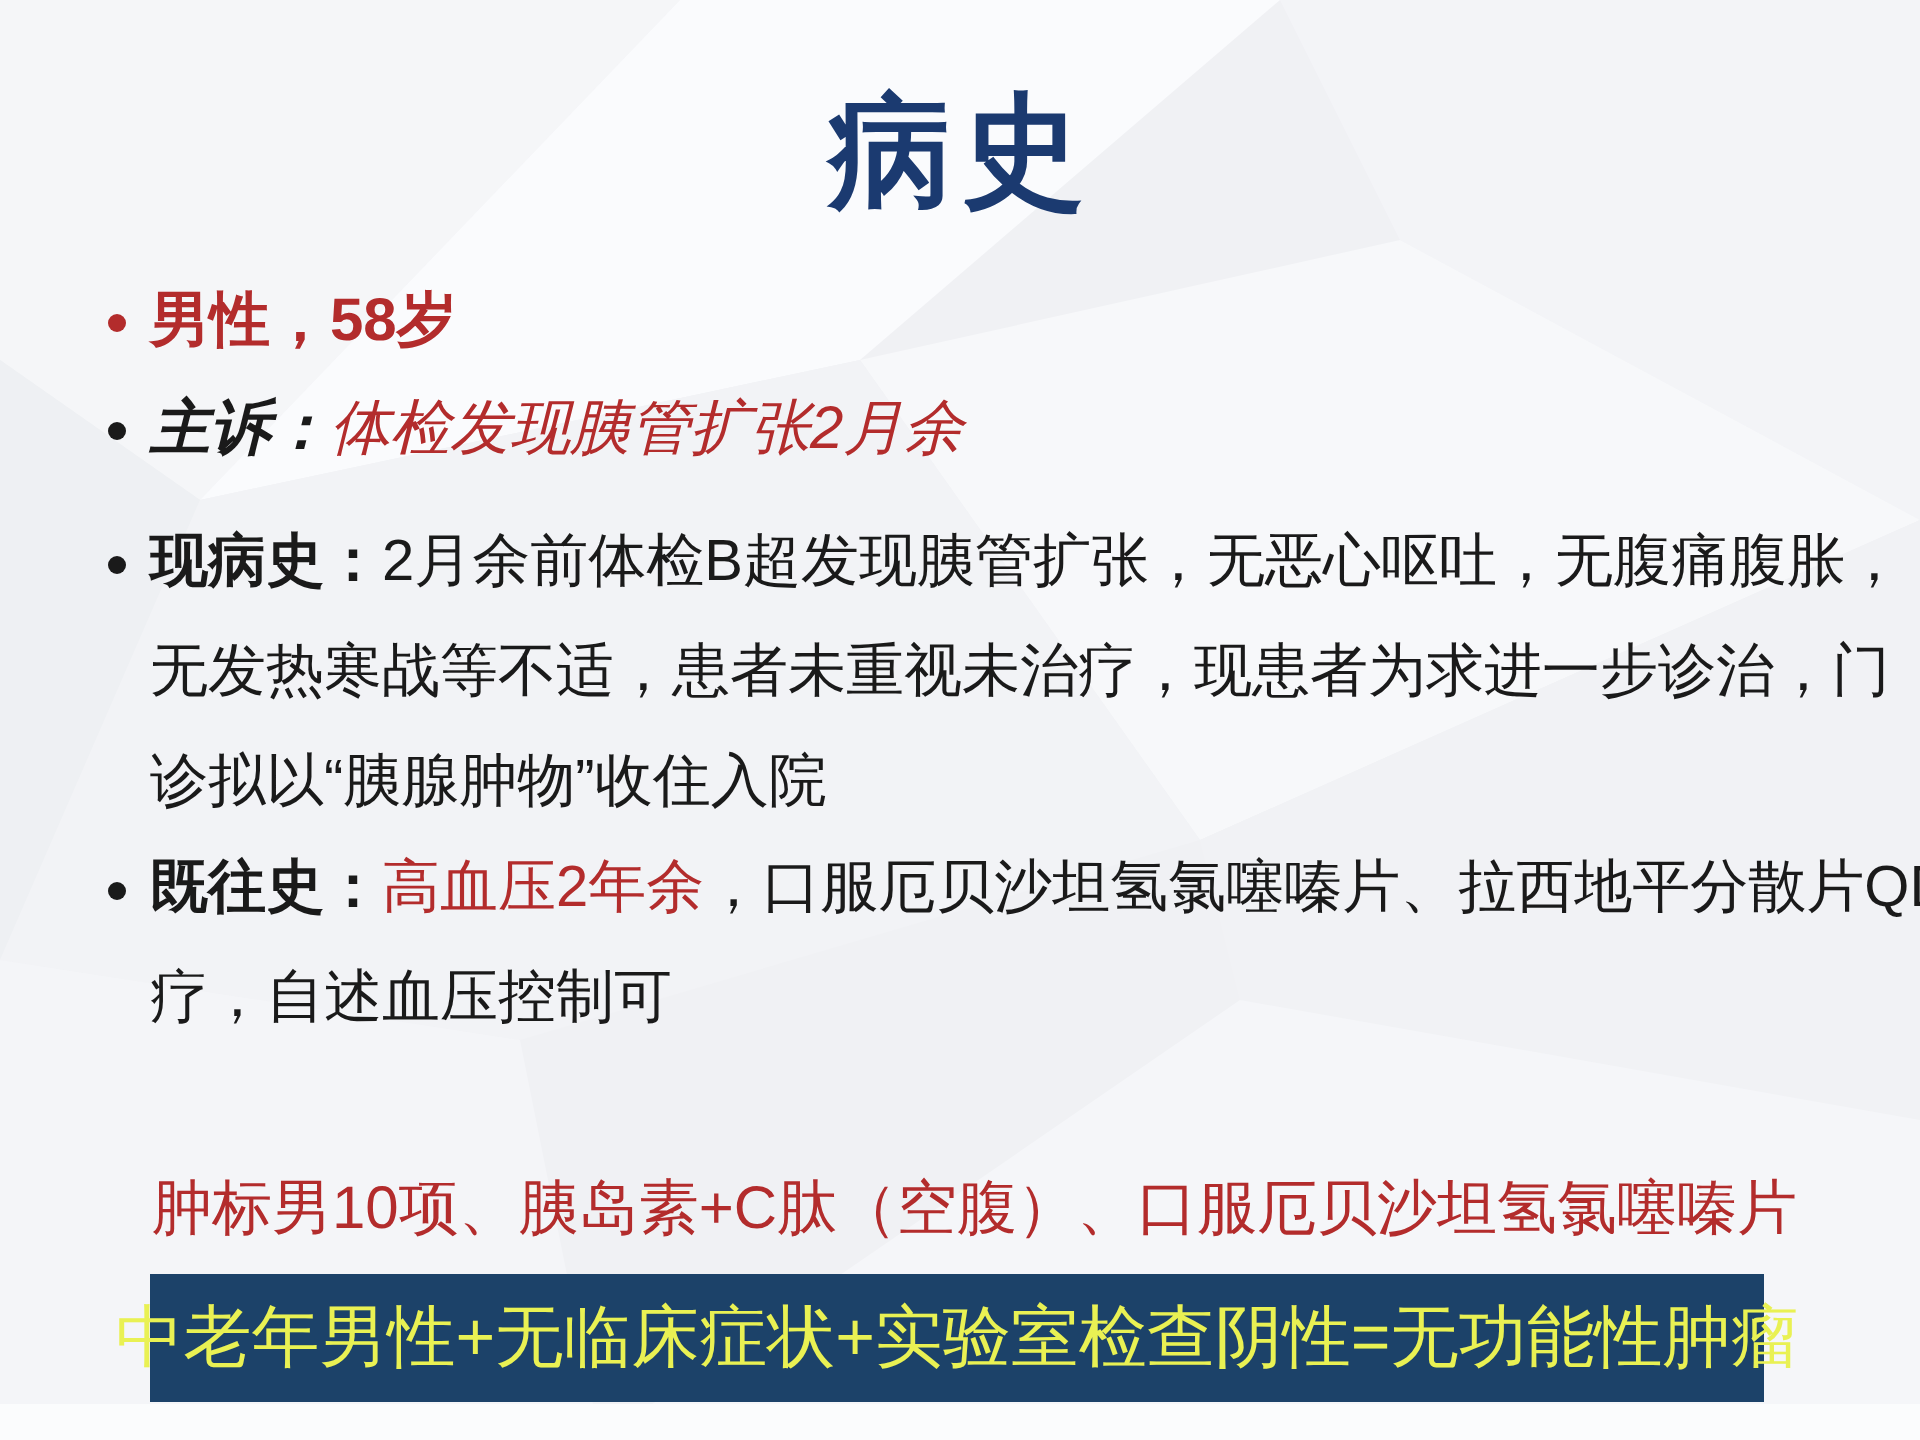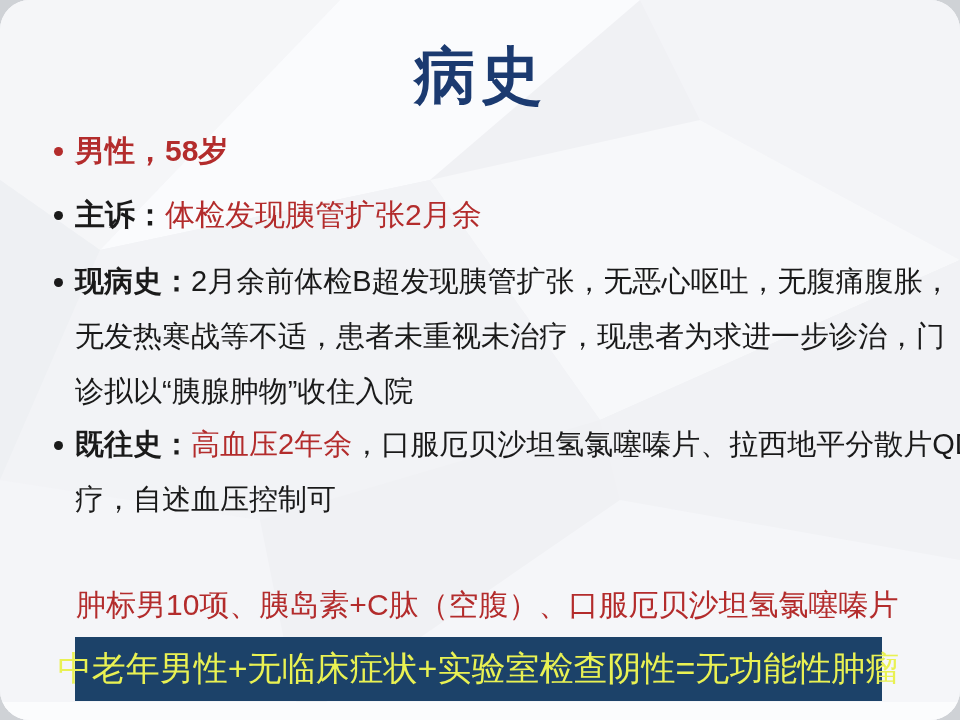--- a/index.html
+++ b/index.html
@@ -1,42 +1,41 @@
 <!DOCTYPE html>
 <html><head>
 <meta charset="utf-8">
 <style>
   html,body{margin:0;padding:0;background:#cfd2d6;}
   .slide{
     position:relative;width:960px;height:720px;overflow:hidden;
     background:#f0f1f4;
     font-family:"Liberation Sans","DejaVu Sans",sans-serif;
-    border-radius:30px;
   }
   svg.bg{position:absolute;left:0;top:0;width:960px;height:720px;}
 
   .title{
     position:absolute;top:34px;left:0;width:960px;text-align:center;
     font-size:62px;font-weight:bold;color:#1B3A70;letter-spacing:4px;margin:0;
   }
 
   .bullet{
     position:absolute;left:52px;padding-left:23px;
     color:#1A1A1A;font-size:30px;line-height:36px;
   }
   .bullet .dot{
     position:absolute;left:2px;top:14px;width:9px;height:9px;border-radius:50%;
     background:#1A1A1A;
   }
   .bullet.para{font-size:29px;line-height:55px;}
   .bullet.para .dot{top:24px;}
   .bold{font-weight:bold;}
   .red{color:#B32C2C;}
-  .b1{top:133px;}
-  .b2{top:197px;}
+  .b1{top:143px;}
+  .b2{top:197px;font-style:italic;}
   .b3{top:254px;width:888px;}
   .b4{top:417px;width:932px;}
   .b5{top:535px;}
 
   .lab-result{
     position:absolute;left:76px;top:587px;font-size:30px;line-height:36px;
     color:#B32C2C;
   }
 
   .banner{

